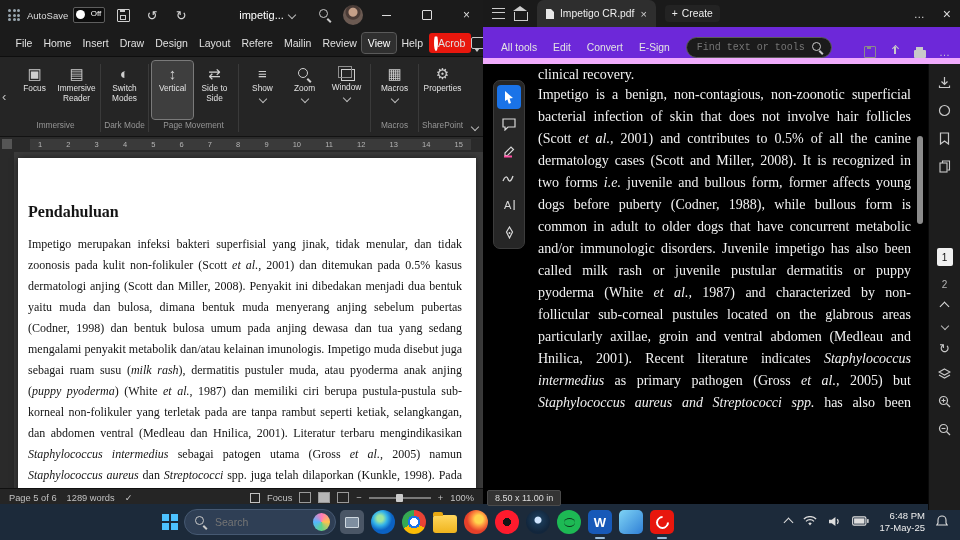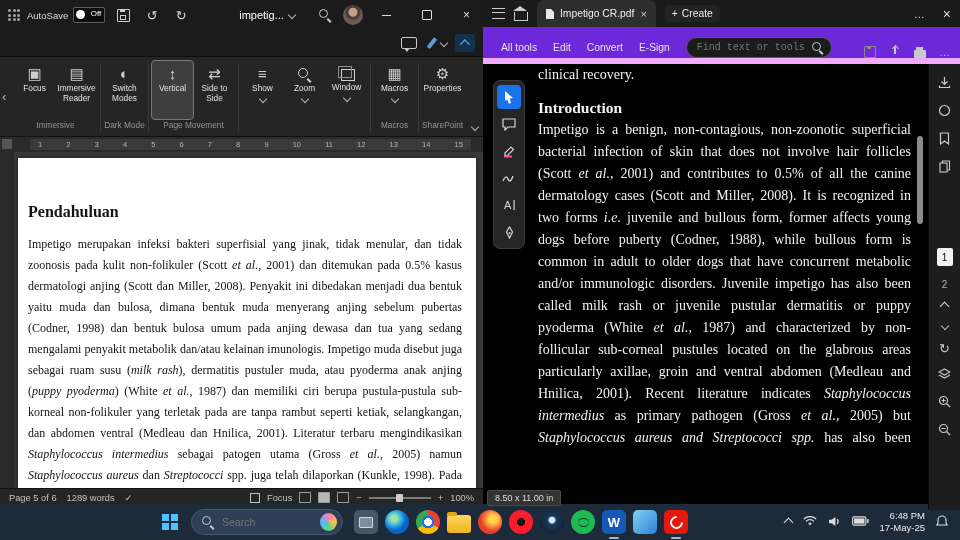--- a/index.html
+++ b/index.html
@@ -114,21 +114,21 @@
   .a-keywords{margin-top:9px;font-size:14px;white-space:nowrap;overflow:hidden;}
   .a-text h3{margin:15px 0 2px;font-size:15.5px;font-weight:bold;}
   .a-body{margin:0;font-size:14px;line-height:22px;text-align:justify;text-align-last:justify;word-spacing:1.5px;}
   .a-scroll{position:absolute;right:37px;top:72px;width:6px;height:88px;background:#8b8b8b;border-radius:3px;z-index:4;}
   .a-right{position:absolute;right:0;top:0;width:32px;height:100%;background:#1d1d1d;border-left:1px solid #090909;display:flex;flex-direction:column;align-items:center;gap:13px;padding-top:12px;box-sizing:border-box;color:#c9c9c9;z-index:5;}
   .pgbox{width:16px;height:18px;background:#f1f1f1;color:#111;display:flex;align-items:center;justify-content:center;font-size:10px;border-radius:2px;margin-top:60px;}
   .pgnum{font-size:10px;color:#b5b5b5;}
   .aref{font-size:13px;color:#c9c9c9;line-height:1;}
   .a-size{position:absolute;left:4px;bottom:4px;background:#333;border:1px solid #4a4a4a;color:#ddd;font-size:9px;padding:2px 7px;border-radius:2px;z-index:6;}
   
-  .task{position:absolute;left:0;top:504px;width:960px;height:36px;background:#1c2a3a;display:flex;align-items:center;gap:7px;padding:0 8px;box-sizing:border-box;}
+  .task{position:absolute;left:0;top:504px;width:960px;height:36px;background:#1c2a3a;display:flex;align-items:center;padding:0 8px;box-sizing:border-box;}
   .t-start{margin-left:148px;width:28px;height:28px;border-radius:4px;display:flex;align-items:center;justify-content:center;}
   .winlogo{display:grid;grid-template-columns:7px 7px;grid-template-rows:7px 7px;gap:1.5px;}
   .winlogo i{background:#4cc2ff;}
   .t-search{display:flex;align-items:center;gap:6px;background:#2f3f55;border:1px solid #465972;border-radius:14px;height:26px;padding:0 5px 0 10px;width:152px;box-sizing:border-box;}
   .t-search input{background:transparent;border:none;outline:none;color:#e4eaf0;font-size:10.5px;width:90px;font-family:"Liberation Sans",sans-serif;}
   .spark{width:18px;height:18px;border-radius:50%;margin-left:auto;background:conic-gradient(#ff7ab8,#ffc24d,#5fd38a,#53b7ff,#ff7ab8);}
   .t-icons{display:flex;align-items:center;gap:7px;margin-left:4px;}
   .t-icons span{position:relative;width:24px;height:24px;border-radius:5px;display:flex;align-items:center;justify-content:center;font-size:13px;font-weight:bold;color:#fff;}
   .t-icons .sel::after{content:"";position:absolute;left:7px;bottom:-5px;width:10px;height:2.5px;border-radius:2px;background:#98bad8;}
   .ic-taskview{background:#4a5666;}
@@ -191,20 +191,34 @@
       <span class="wc wc-min">
           <i></i>
         </span>
       <span class="wc wc-max">
           <i></i>
         </span>
       <span class="wc">×</span>
     </div>
 
     <div class="w-menu">
+      <div class="menu-list">
+          <span class="ic-file">File</span>
+          <span class="ic-home">Home</span>
+          <span class="ic-insert">Insert</span>
+          <span class="ic-draw">Draw</span>
+          <span class="ic-design">Design</span>
+          <span class="ic-layout">Layout</span>
+          <span class="ic-references">Refere</span>
+          <span class="ic-mailings">Mailin</span>
+          <span class="ic-review">Review</span>
+          <span class="ic-view sel">View</span>
+          <span class="ic-help">Help</span>
+          <span class="ic-acrobat">Acrob</span>
+        </div>
       <div class="m-right">
         <span class="bubble"></span>
         <span style="display:flex;align-items:center;gap:3px">
             <span class="penic"></span>
             <span class="cdown"></span>
           </span>
         <span class="shareic">
             <i></i>
           </span>
       </div>
@@ -420,21 +434,20 @@
         <span class="afbtn">
             <svg width="13" height="13" viewBox="0 0 13 13">
               <path d="M6.5 1l3 5-3 6-3-6z" fill="none" stroke="#d8d8d8" stroke-width="1.2"></path>
               <circle cx="6.5" cy="7" r="1" fill="#d8d8d8"></circle>
             </svg>
           </span>
       </div>
 
       <div class="a-text">
         <div class="a-line1">clinical recovery.</div>
-        <h3>Introduction</h3>
         <p class="a-body"><span>Impetigo is a benign, non-contagious, non-zoonotic superficial bacterial infection of skin that does not involve hair follicles (Scott </span><span style="font-style: italic;">et al.,</span><span> 2001) and contributes to 0.5% of all the canine dermatology cases (Scott and Miller, 2008). It is recognized in two forms </span><span style="font-style: italic;">i.e.</span><span> juvenile and bullous form, former affects young dogs before puberty (Codner, 1988), while bullous form is common in adult to older dogs that have concurrent metabolic and/or immunologic disorders. Juvenile impetigo has also been called milk rash or juvenile pustular dermatitis or puppy pyoderma (White </span><span style="font-style: italic;">et al.,</span><span> 1987) and characterized by non-follicular sub-corneal pustules located on the glabrous areas particularly axillae, groin and ventral abdomen (Medleau and Hnilica, 2001). Recent literature indicates </span><span style="font-style: italic;">Staphylococcus intermedius</span><span> as primary pathogen (Gross </span><span style="font-style: italic;">et al.,</span><span> 2005) but </span><span style="font-style: italic;">Staphylococcus aureus and Streptococci spp.</span><span> has also been</span></p>
       </div>
 
       <span class="a-scroll"></span>
 
       <div class="a-right">
         <span><svg width="13" height="13" viewBox="0 0 13 13">
               <path d="M6.5 1v7M3.5 5.5l3 3 3-3" stroke="#c9c9c9" fill="none" stroke-width="1.2"></path>
               <path d="M1.5 9.5v2h10v-2" stroke="#c9c9c9" fill="none" stroke-width="1.2"></path>
             </svg></span>

